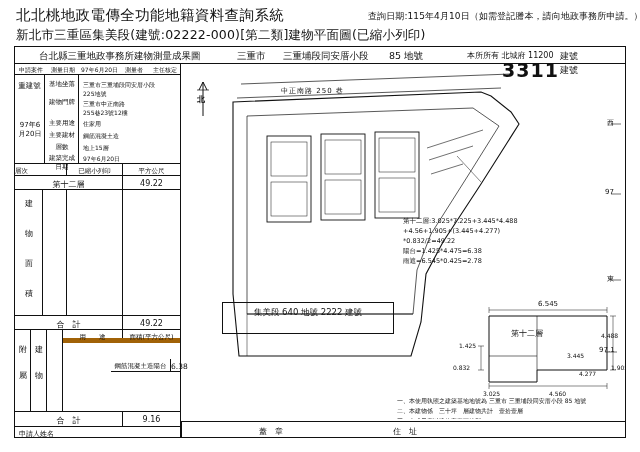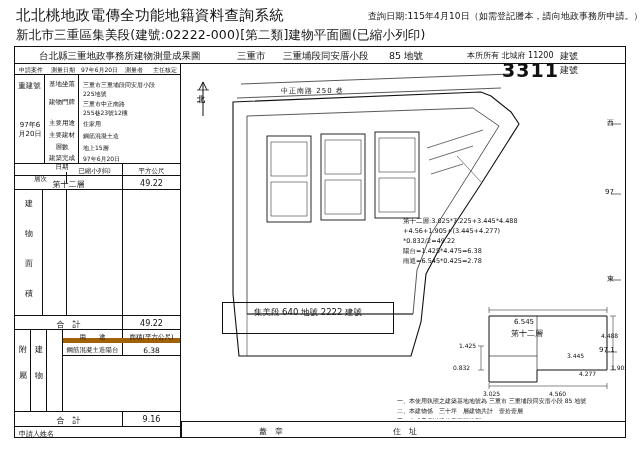--- a/index.html
+++ b/index.html
@@ -80,21 +80,21 @@
   .info-mid div{position:absolute;left:3px;width:28px;text-align:center;}
   .info-right{
     position:absolute;left:64px;top:0;right:0;height:100%;font-size:6px;
   }
   .info-right .ir{position:absolute;left:4px;right:2px;}
 
   .tbl-head{
     position:absolute;left:0;top:100px;width:100%;height:12px;
     border-bottom:1px solid #111;box-sizing:border-box;font-size:6.5px;
   }
-  .tbl-head .c1{position:absolute;left:0;top:8px;width:52px;height:100%;border-right:1px solid #111;box-sizing:border-box;text-align:center;padding-top:3px;}
+  .tbl-head .c1{position:absolute;left:0;top:0;width:52px;height:100%;border-right:1px solid #111;box-sizing:border-box;padding-top:3px;}
   .tbl-head .c2{position:absolute;left:52px;top:0;width:56px;height:100%;border-right:1px solid #111;box-sizing:border-box;text-align:center;padding-top:3px;}
   .tbl-head .c3{position:absolute;left:108px;top:0;right:0;height:100%;text-align:center;padding-top:3px;}
 
   .floor-row{
     position:absolute;left:0;top:112px;width:100%;height:14px;
     border-bottom:1px solid #111;box-sizing:border-box;font-size:8px;
   }
   .floor-row .f1{position:absolute;left:0;top:0;width:108px;height:100%;border-right:1px solid #111;box-sizing:border-box;text-align:center;padding-top:3px;}
   .floor-row .f2{position:absolute;left:108px;top:0;right:0;height:100%;text-align:center;padding-top:3px;}
 
@@ -270,21 +270,21 @@
         <div class="a-v2">
           <div class="vlabel" style="left:2px;top:16px;width:12px;">建</div>
           <div class="vlabel" style="left:2px;top:42px;width:12px;">物</div>
         </div>
         <div class="a-v3"></div>
 
         <div class="a-hdr">
           <div class="h1">用　　途</div>
           <div class="h2">面積(平方公尺)</div>
         </div>
-        <div class="a-row" style="top:13px;">
+        <div class="a-row" style="top:29px;margin-left:48px;">
           <div class="r1">鋼筋混凝土造陽台</div>
           <div class="r2">6.38</div>
         </div>
       </div>
 
       <div class="attach-total">
         <div class="at1">合　計</div>
         <div class="at2">9.16</div>
       </div>
 
@@ -375,21 +375,21 @@
         <div>+4.56+1.905+(3.445+4.277)</div>
         <div>*0.832/2=49.22</div>
         <div>陽台=1.425*4.475=6.38</div>
         <div>雨遮=6.545*0.425=2.78</div>
       </div>
 
       <div class="note-box">
         <div>集美段 640 地號 2222 建號</div>
       </div>
 
-      <div class="lbl7" style="left:333px;top:236px;margin-top:18px;">6.545</div>
+      <div class="lbl7" style="left:357px;top:236px;">6.545</div>
       <div class="lbl8" style="left:330px;top:264px;">第十二層</div>
       <div class="lbl" style="left:420px;top:268px;">4.488</div>
       <div class="lbl" style="left:386px;top:288px;">3.445</div>
       <div class="lbl" style="left:278px;top:278px;">1.425</div>
       <div class="lbl" style="left:272px;top:300px;">0.832</div>
       <div class="lbl" style="left:398px;top:306px;">4.277</div>
       <div class="lbl" style="left:302px;top:326px;">3.025</div>
       <div class="lbl" style="left:368px;top:326px;">4.560</div>
       <div class="lbl" style="left:430px;top:300px;">1.905</div>
 

